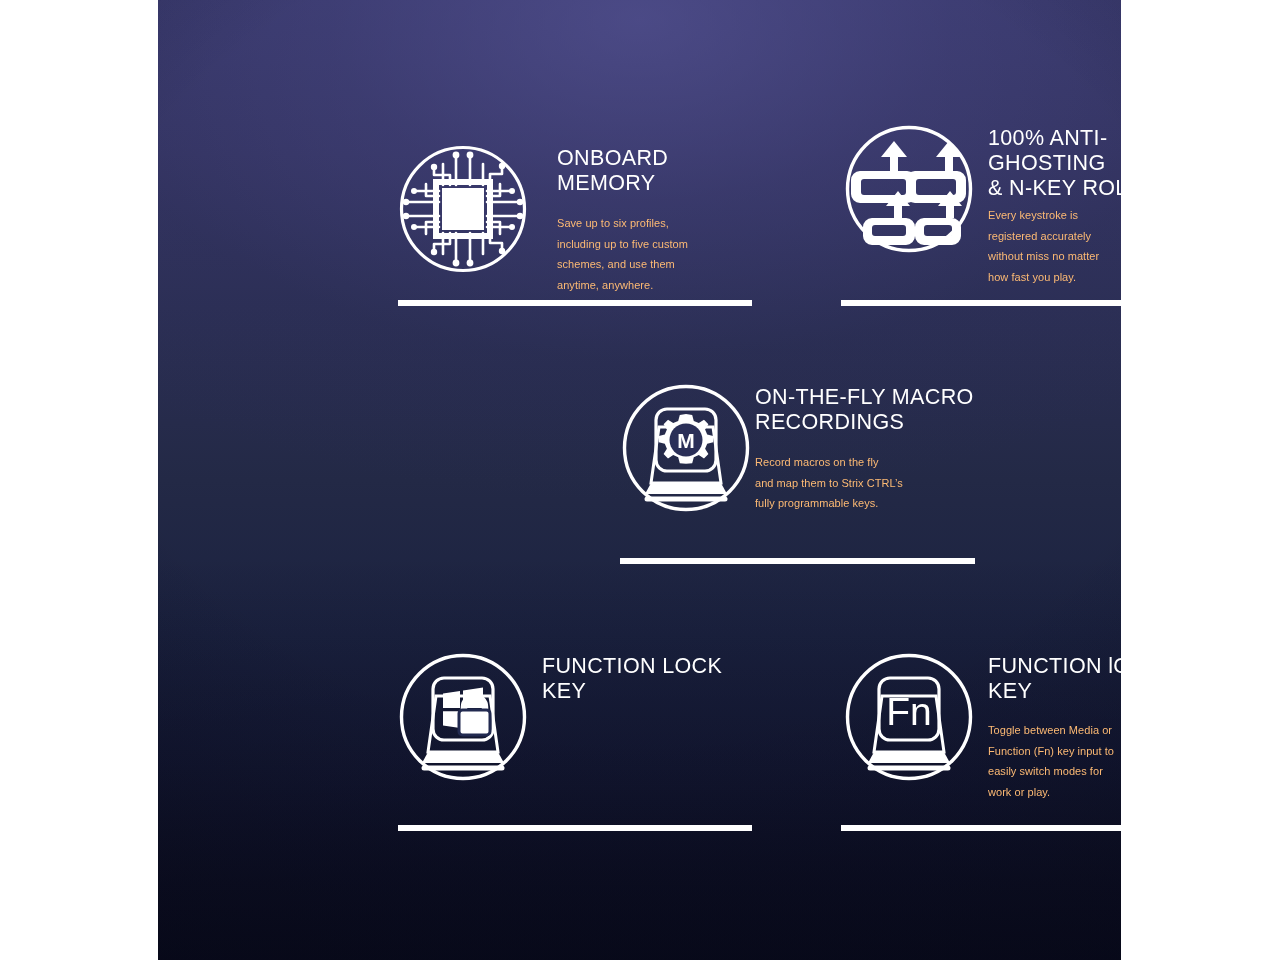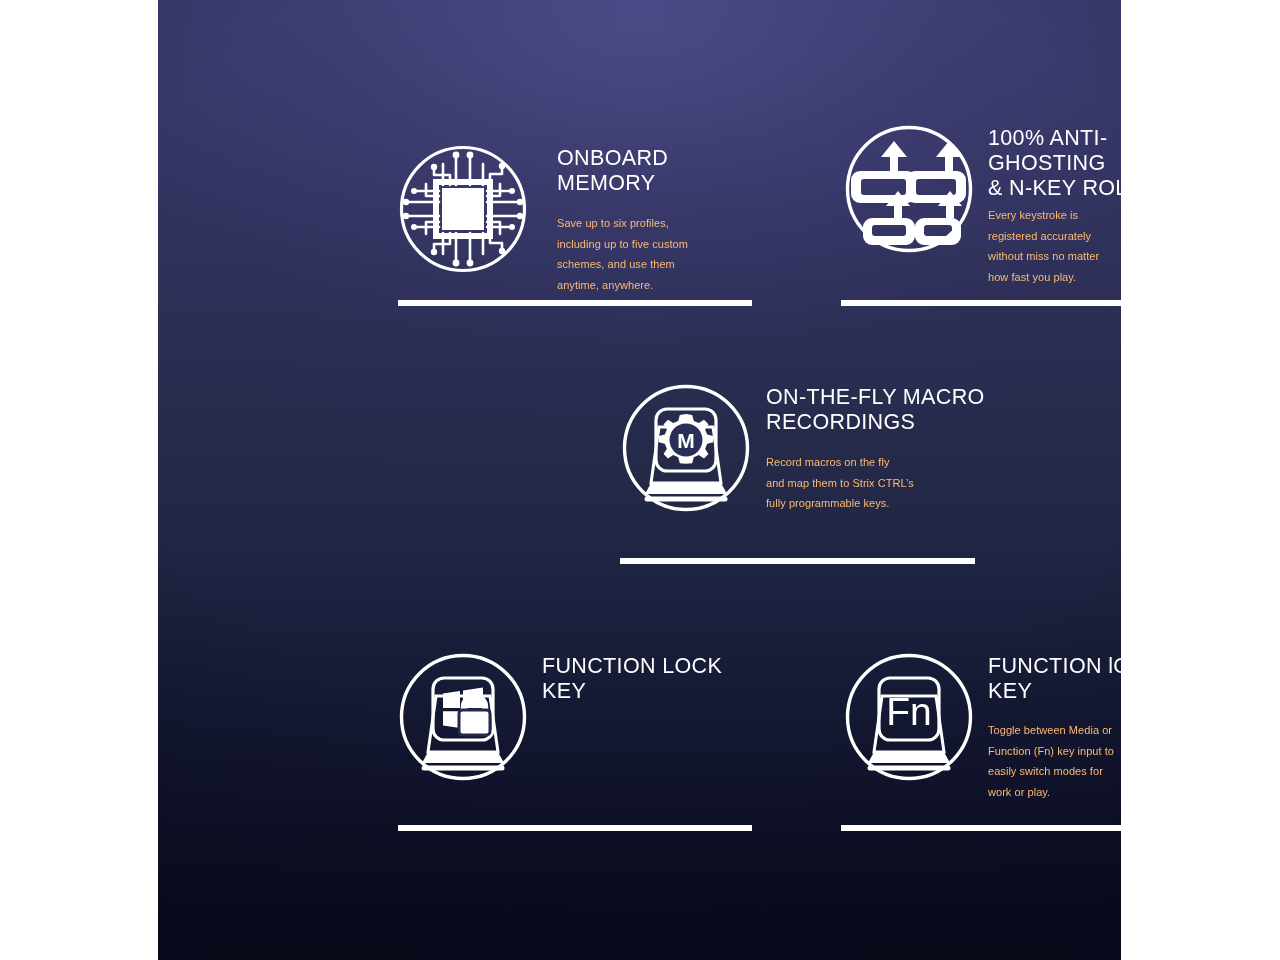--- a/index.html
+++ b/index.html
@@ -121,21 +121,21 @@
 
   #feat-winlock     { left: 240px; top: 652px; width: 360px; }
   #feat-winlock .ftitle { margin-bottom: 18px; }
   #rule-winlock     { left: 240px; top: 825px; width: 354px; }
 
   #feat-fnlock      { left: 686px; top: 652px; width: 360px; }
   #feat-fnlock .ftitle { margin-bottom: 16px; }
   #rule-fnlock      { left: 683px; top: 825px; width: 354px; }
 
   
-  #feat-macro .ftext   { margin-left: 15px; }
+  #feat-macro .ftext   { margin-left: 4px; }
   #feat-winlock .ftext { margin-left: 14px; }
 </style>
 </head>
 <body>
 
 <div id="canvas">
 
   <div id="panel">
     <div class="bg-layer bg-base"></div>
     <div class="bg-layer bg-glow"></div>

